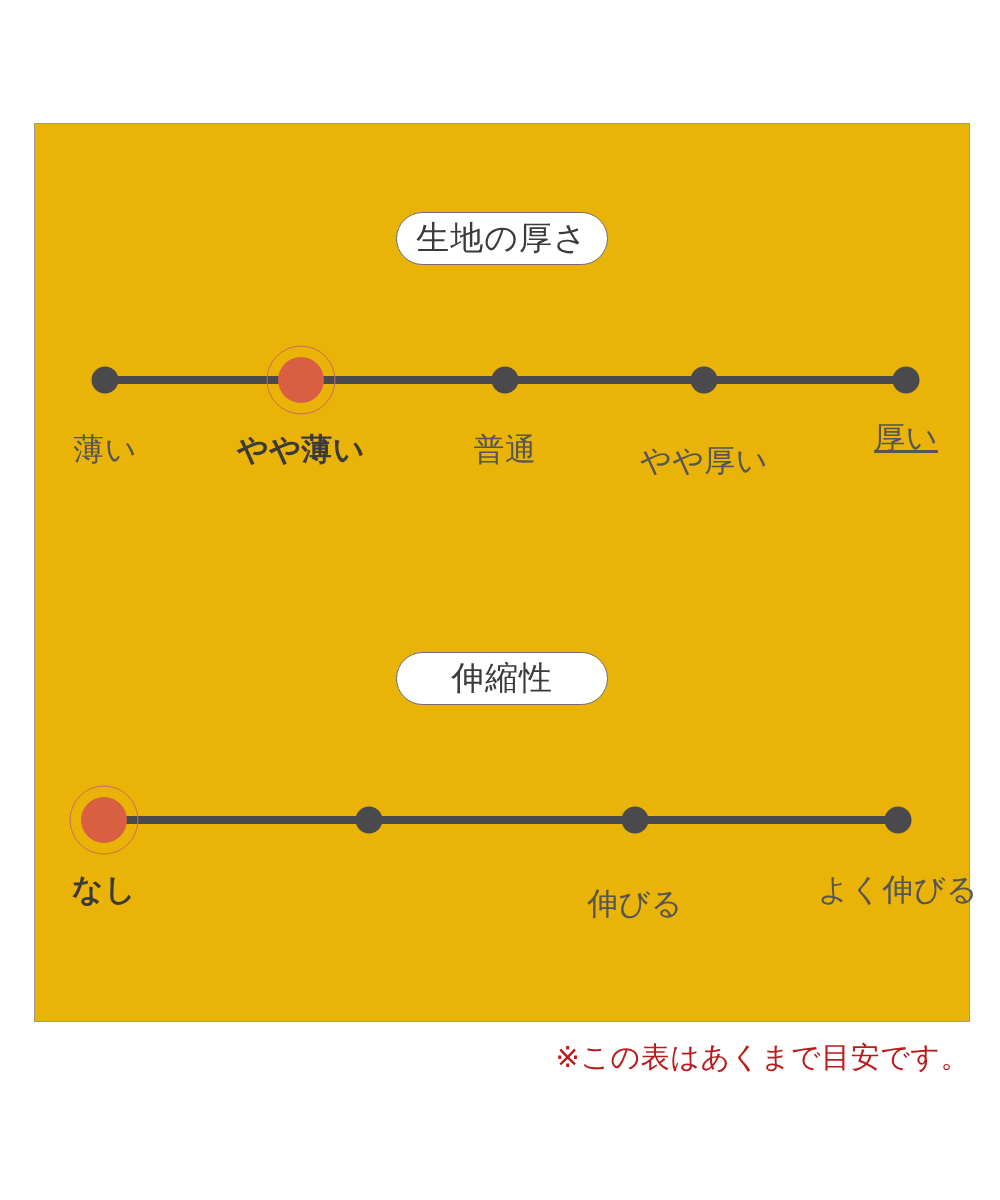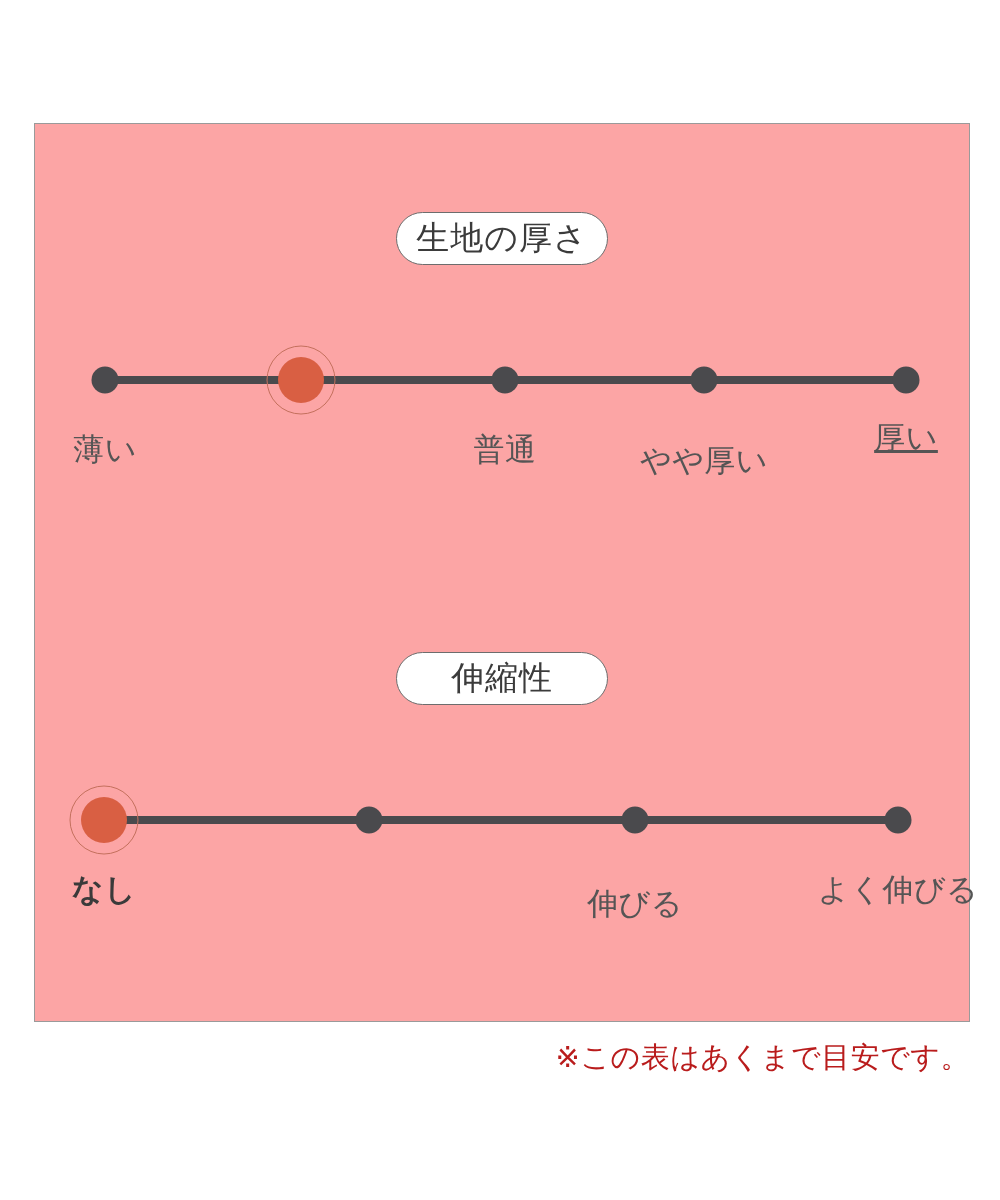--- a/index.html
+++ b/index.html
@@ -17,21 +17,21 @@
 
   
   #panel {
     position: absolute;
     left: 34px;
     top: 123px;
     width: 936px;
     height: 899px;
     border: 1px solid #9a9a9a;
     box-sizing: border-box;
-    background: #fca5a5;
+    background: #eab308;
   }
 
   
   .section {
     position: absolute;
     left: 0;
     width: 100%;
   }
   #section-thickness { top: 0px; }
   #section-stretch   { top: 440px; }
@@ -134,20 +134,21 @@
       <div class="track" style="left:70px; top:52px; width:801px;"></div>
 
       <div class="node" style="left:70px;  top:56px;"></div>
       <div class="node-ring" style="left:266px; top:56px;"></div>
       <div class="node active" style="left:266px; top:56px;"></div>
       <div class="node" style="left:470px; top:56px;"></div>
       <div class="node" style="left:669px; top:56px;"></div>
       <div class="node" style="left:871px; top:56px;"></div>
 
       <div class="tick-label" style="left:70px;  top:105px;">薄い</div>
+      <div class="tick-label selected" style="left:266px; top:105px;">やや薄い</div>
       <div class="tick-label" style="left:470px; top:105px;">普通</div>
       <div class="tick-label" style="left:669px; top:116px;">やや厚い</div>
       <div class="tick-label" style="left:871px; top:93px;text-decoration:underline;">厚い</div>
     </div>
   </div>
 
   <div class="section" id="section-stretch">
 
     <div class="badge-row" style="top:88px;">
       <span class="badge">伸縮性</span>

